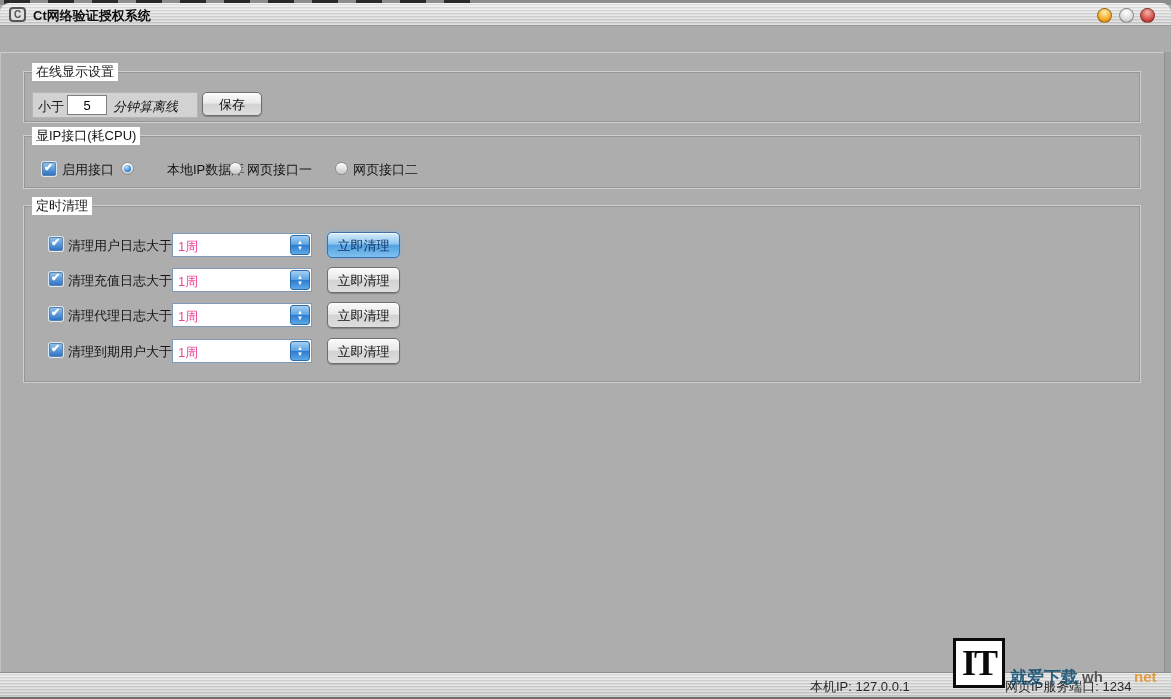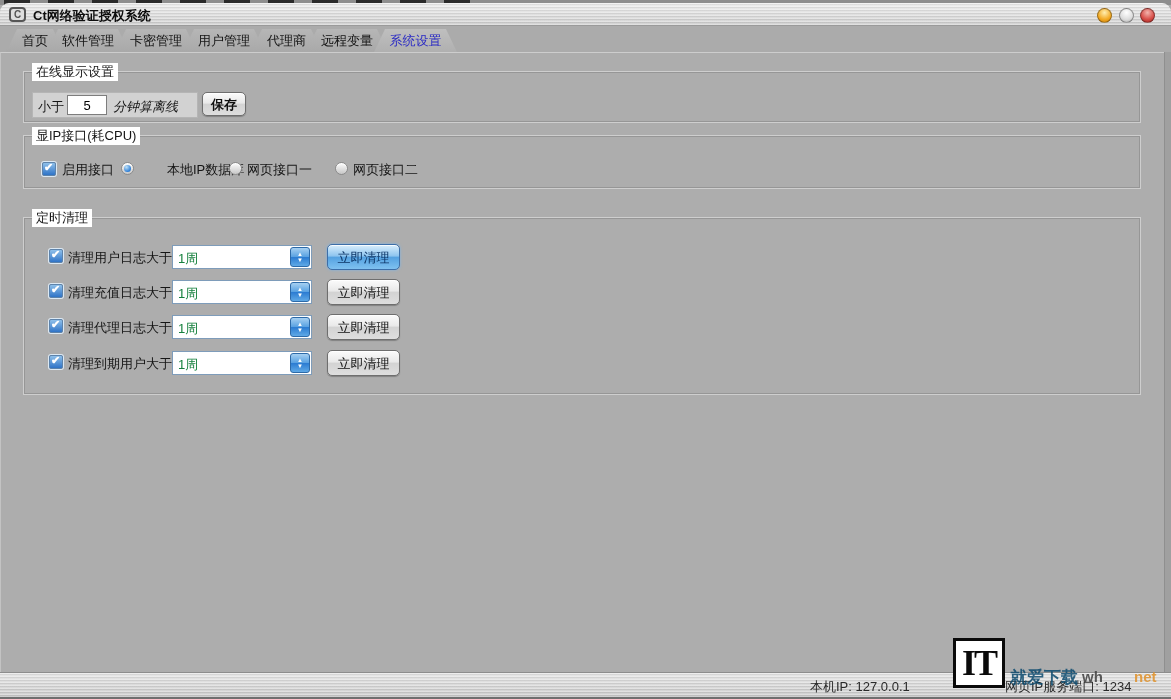--- a/index.html
+++ b/index.html
@@ -45,38 +45,38 @@
   
   .content { position:absolute; top:52px; left:0; width:100%; height:620px; background:#adadad;
     border-top:1px solid #cdcdcd; border-left:1px solid #c3c3c3; }
   .right-edge { position:absolute; top:52px; right:0; width:7px; height:620px; background:#a0a0a0;
     border-left:1px solid #8f8f8f; }
 
   .groupbox { position:absolute; left:22px; width:1118px; border:1px solid #cecece;
     box-shadow: inset 0 0 0 1px rgba(110,110,110,.35); }
   .g1 { top:18px;  height:52px; }
   .g2 { top:82px;  height:54px; }
-  .g3 { top:164px; height:178px; }
+  .g3 { top:152px; height:178px; }
   .group-label { position:absolute; top:-9px; left:8px; background:#ffffff; padding:0 4px;
     font-size:13px; color:#151515; }
 
   
   .minute-strip { position:absolute; left:8px; top:20px; width:166px; height:26px; background:#d2d2d2;
     border:1px solid #b5b5b5; }
   .minute-strip .lbl { position:absolute; top:5px; font-size:13px; color:#151515; }
   .lbl-prefix { left:5px; }
   .lbl-suffix { left:80px;font-style:italic; }
   .minutes-input { position:absolute; left:34px; top:2px; width:40px; height:20px; border:1px solid #7d7d7d;
     background:#fff; font-size:13px; text-align:center; font-family:"Liberation Sans",sans-serif; }
 
   .btn { display:block; text-align:center; font-size:13px; color:#101010; border:1px solid #6e6e6e;
     border-radius:5px; cursor:pointer;
     background: linear-gradient(180deg,#fbfbfb 0%,#e9e9e9 45%,#d3d3d3 52%,#dedede 100%);
     box-shadow: inset 0 1px 0 #ffffff, 0 1px 1px rgba(0,0,0,.25); }
-  .save-btn { position:absolute; left:178px; top:20px; width:44px; height:24px; line-height:23px;font-weight:bold; }
+  .save-btn { position:absolute; left:178px; top:20px; width:60px; height:24px; line-height:23px; }
 
   
   .iface-row { position:absolute; left:0; top:24px; width:100%; height:20px; }
   .checkbox { position:absolute; width:14px; height:14px; border:1px solid #5d83ab; border-radius:2px;
     background: linear-gradient(180deg,#8fc0ea,#2e73c7); box-shadow: 0 0 0 1px #dce9f4; cursor:pointer; }
   .checkbox .check { position:absolute; left:1px; top:-2px; color:#fff; font-size:11px; font-weight:bold; }
   .radio { position:absolute; width:13px; height:13px; border-radius:50%; border:1px solid #8b8b8b;
     background: linear-gradient(180deg,#fdfdfd,#c7c7c7); box-shadow: inset 0 1px 1px rgba(255,255,255,.9); cursor:pointer; }
   .radio.selected::after { content:""; position:absolute; left:2px; top:2px; width:7px; height:7px; border-radius:50%;
     background: radial-gradient(circle at 35% 30%, #bfe2f8, #2f7fd6 70%, #1a5fae); }
@@ -90,21 +90,21 @@
   .rd-web2    { left:311px; top:2px; }
   .lb-web2    { left:329px; }
 
   
   .clean-row { position:absolute; left:0; width:100%; height:26px; }
   .cr1 { top:26px; } .cr2 { top:61px; } .cr3 { top:96px; } .cr4 { top:132px; }
   .clean-row .checkbox { left:25px; top:5px; }
   .clean-label { position:absolute; left:44px; top:5px; font-size:13px; color:#151515; }
   .spinner { position:absolute; left:148px; top:1px; width:140px; height:24px; background:#fff;
     border:1px solid #7e9cba; }
-  .spinner-value { position:absolute; left:5px; top:4px; font-size:13px; color:#15803d; }
+  .spinner-value { position:absolute; left:5px; top:4px; font-size:13px; color:#ec4899; }
   .stepper { position:absolute; right:1px; top:1px; width:20px; height:20px; border-radius:3px;
     border:1px solid #2d6aa8; background: linear-gradient(180deg,#a6d0f2 0%,#5aa2e2 48%,#2c7cd2 52%,#5fa9e6 100%);
     cursor:pointer; }
   .stepper .arr { position:absolute; left:0; width:100%; text-align:center; color:#fff; font-size:6px; line-height:6px; }
   .arr-up { top:3px; } .arr-dn { bottom:3px; }
   .clean-btn { position:absolute; left:303px; top:0; width:73px; height:26px; line-height:25px; }
   .clean-btn.primary { border:1px solid #3c6ea8; color:#0d3566;
     background: linear-gradient(180deg,#d9eefc 0%,#8fc5ef 45%,#55a2e1 52%,#7fc1f0 100%);
     box-shadow: 0 0 3px #7ab4e8, inset 0 1px 0 rgba(255,255,255,.8); }
 
@@ -142,29 +142,20 @@
   </div>
 
   <div class="titlebar">
     <div class="app-icon">C</div>
     <div class="title-text">Ct网络验证授权系统</div>
     <div class="win-btn min"></div>
     <div class="win-btn max"></div>
     <div class="win-btn close"></div>
   </div>
 
-  <div class="tabbar">
-    <div class="tab t1">首页</div>
-    <div class="tab t2">软件管理</div>
-    <div class="tab t3">卡密管理</div>
-    <div class="tab t4">用户管理</div>
-    <div class="tab t5">代理商</div>
-    <div class="tab t6">远程变量</div>
-    <div class="tab t7 selected">系统设置</div>
-  </div>
 
   <div class="content">
 
     <div class="groupbox g1">
       <div class="group-label">在线显示设置</div>
       <div class="minute-strip">
         <span class="lbl lbl-prefix">小于</span>
         <input class="minutes-input" value="5" style="">
         <span class="lbl lbl-suffix">分钟算离线</span>
       </div>

